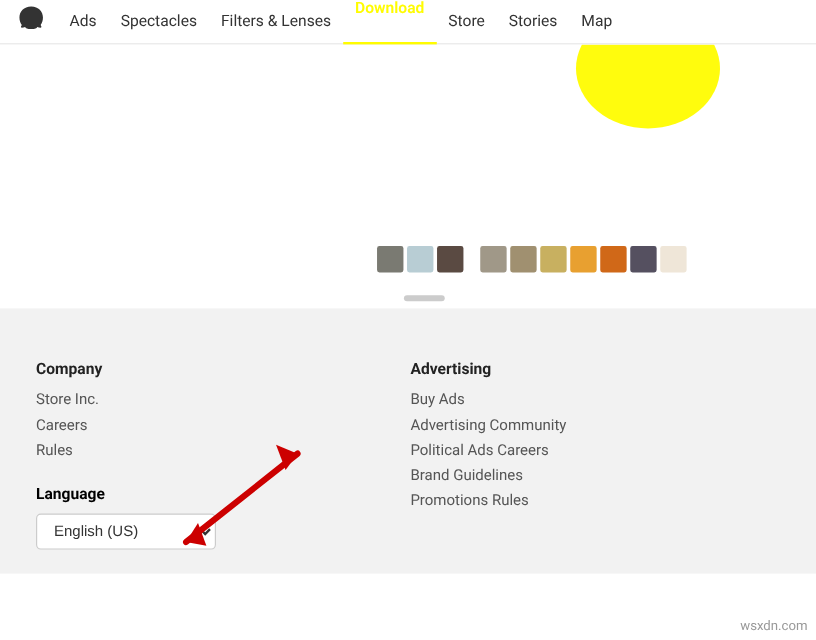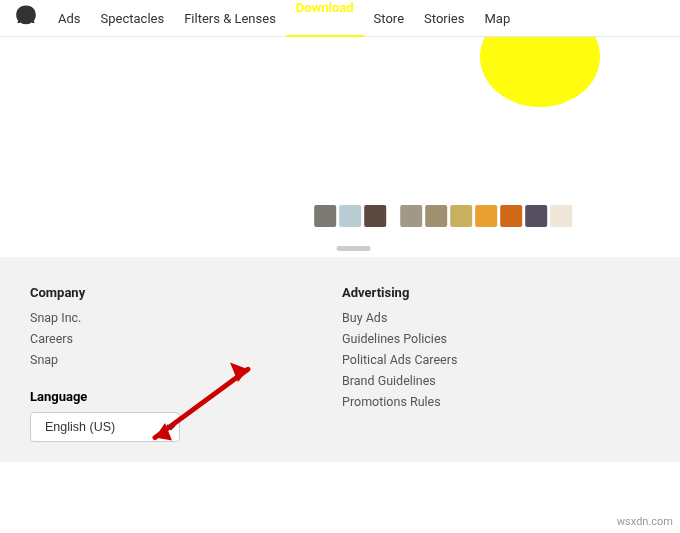--- a/index.html
+++ b/index.html
@@ -93,20 +93,21 @@
 
     
     .footer {
       background: #f2f2f2;
       padding: 28px 30px 20px 30px;
       min-height: 180px;
     }
     .footer-columns {
       display: flex;
       gap: 4px;
+      margin-top: 16px;
     }
     .footer-col {
       flex: 1;
     }
     .footer-col-title {
       font-size: 13px;
       font-weight: 700;
       color: #222;
       margin-bottom: 10px;
     }
@@ -216,40 +217,40 @@
 
   <div class="scrollbar-thumb" style="bottom:6px;"></div>
 </div>
 
 <div class="footer-wrapper">
   <div class="footer">
     <div class="footer-columns">
 
       <div class="footer-col">
         <div class="footer-col-title">Company</div>
-        <a class="footer-col-link">Snap Inc.</a>
+        <a class="footer-col-link">Store Inc.</a>
         <a class="footer-col-link">Careers</a>
-        <a class="footer-col-link">Snap</a>
+        <a class="footer-col-link">Rules</a>
 
         <div class="language-section">
           <div class="language-label">Language</div>
           <select class="language-select">
             <option>English (US)</option>
             <option>Español</option>
             <option>Français</option>
             <option>Deutsch</option>
           </select>
         </div>
       </div>
 
 
       <div class="footer-col">
         <div class="footer-col-title">Advertising</div>
         <a class="footer-col-link">Buy Ads</a>
-        <a class="footer-col-link">Guidelines Policies</a>
+        <a class="footer-col-link">Advertising Community</a>
         <a class="footer-col-link">Political Ads Careers</a>
         <a class="footer-col-link">Brand Guidelines</a>
         <a class="footer-col-link">Promotions Rules</a>
       </div>
     </div>
   </div>
 
   <svg class="red-arrow-overlay" viewBox="0 0 680 210" xmlns="http://www.w3.org/2000/svg" preserveAspectRatio="none">
 
     <g transform="translate(0,0)">

